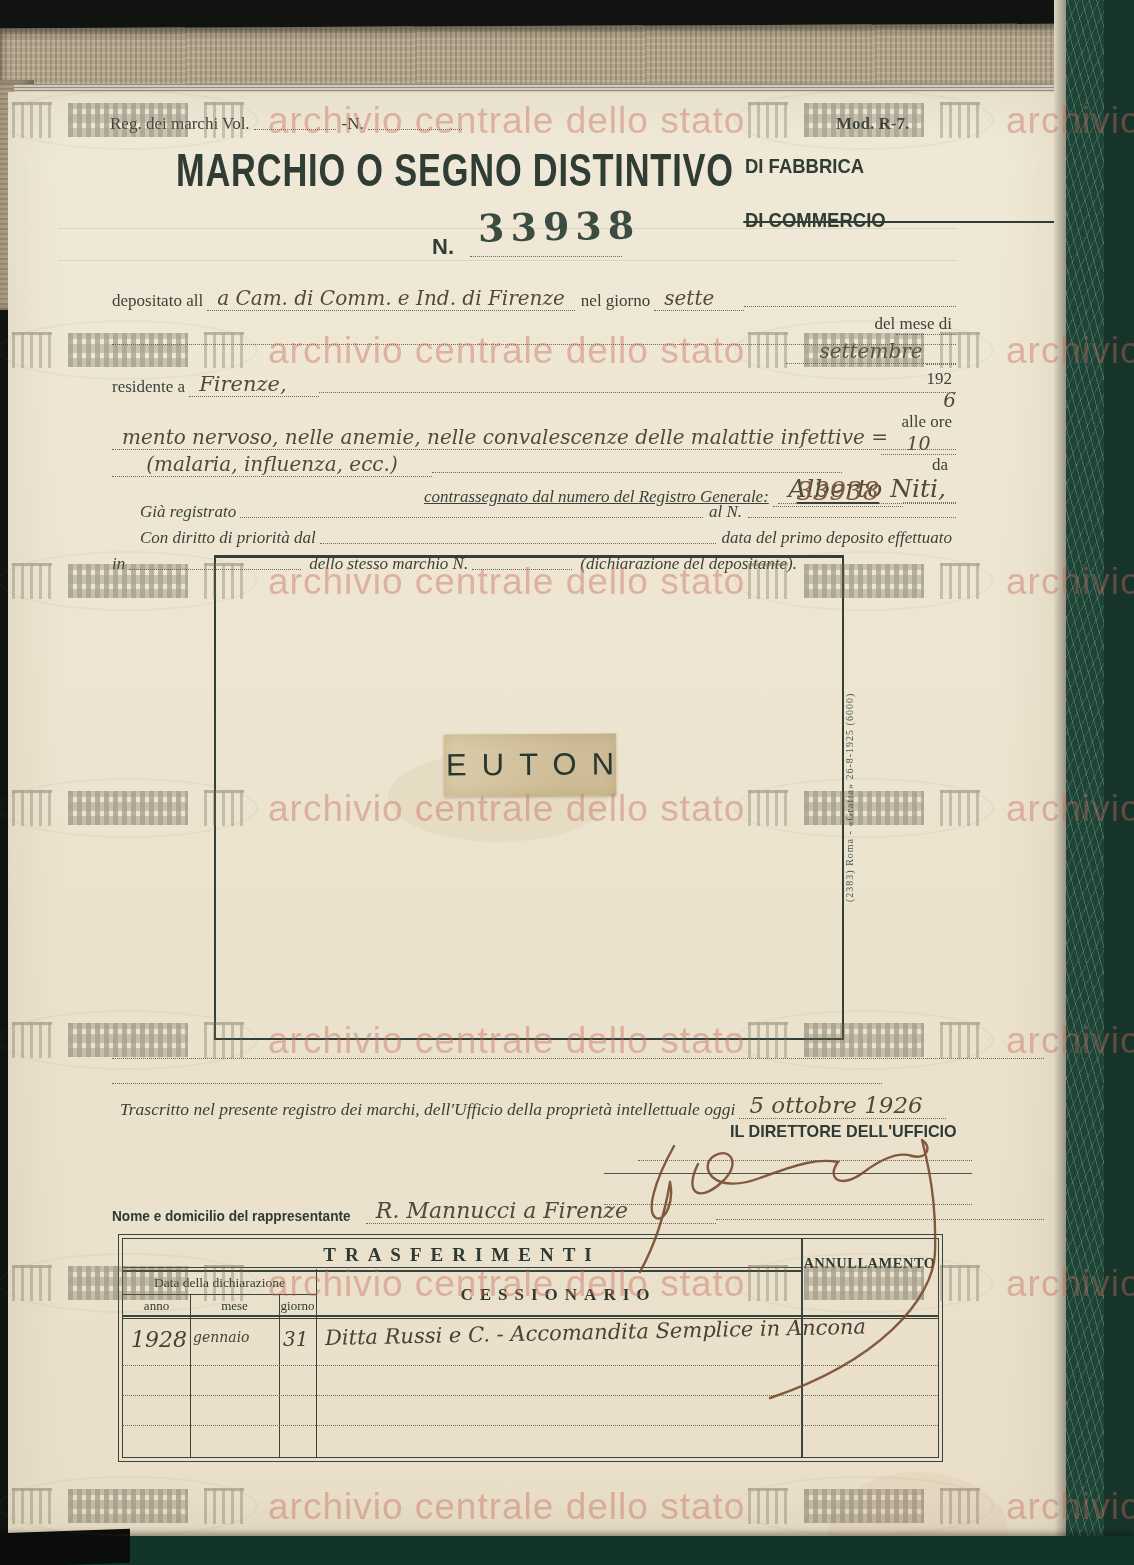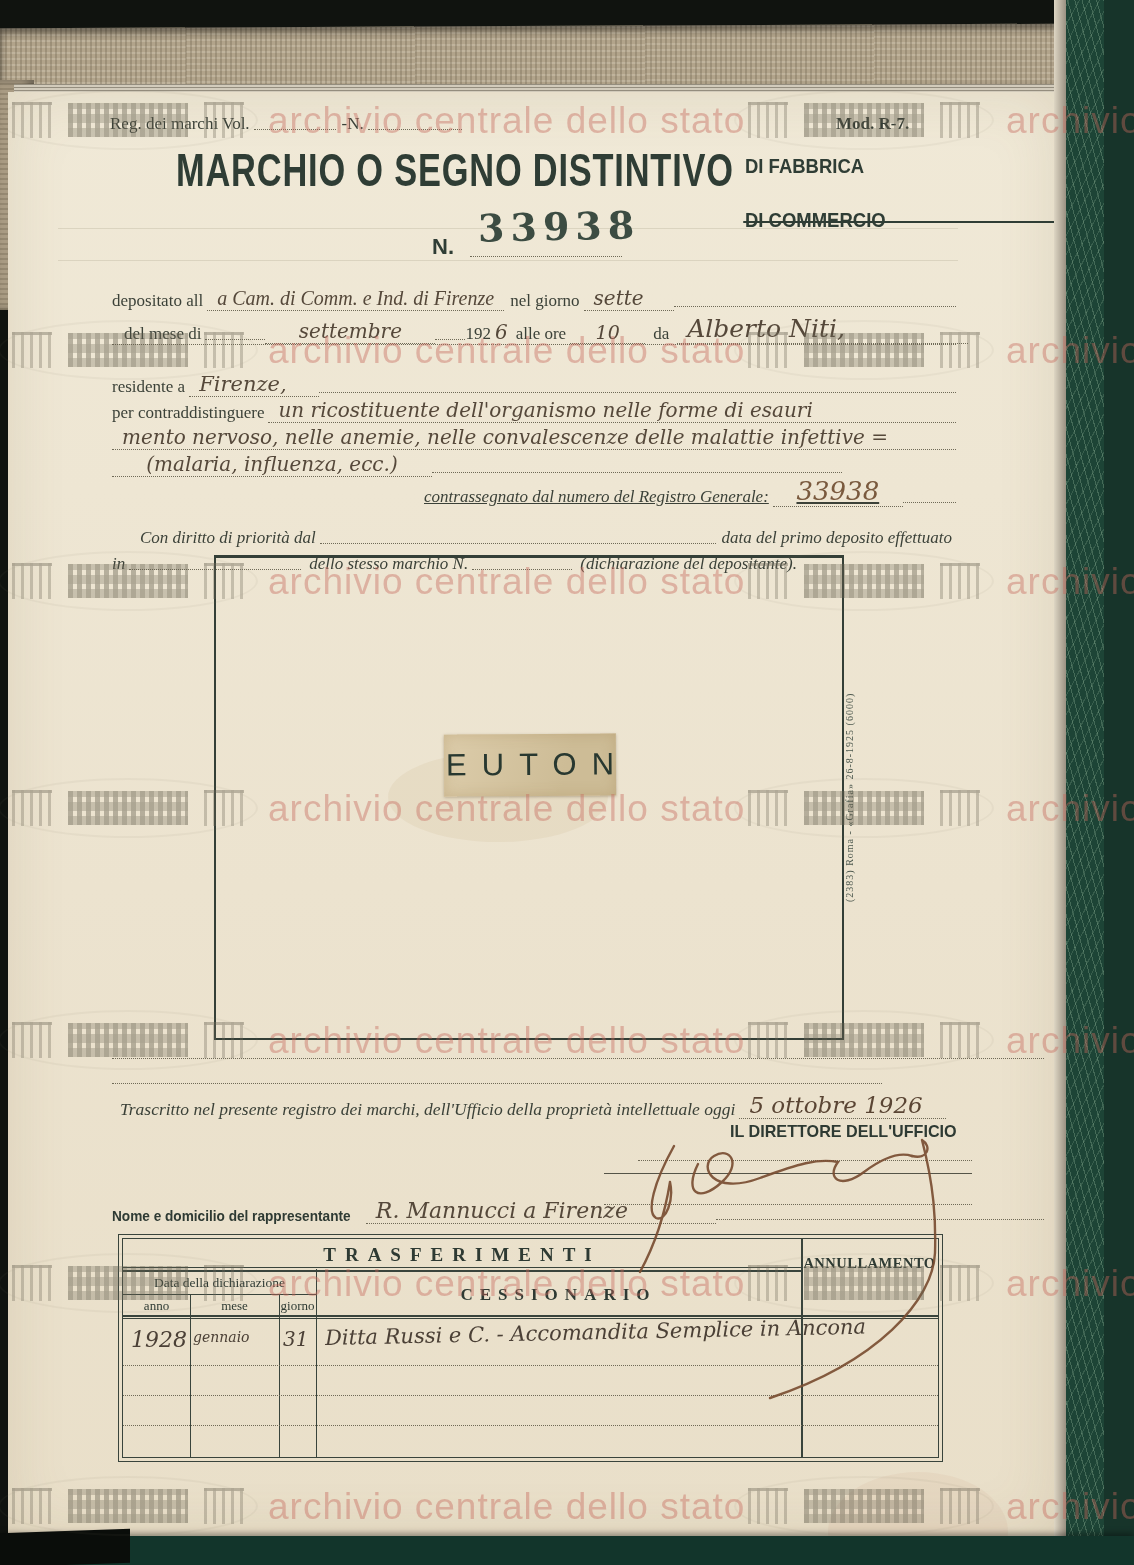--- a/index.html
+++ b/index.html
@@ -124,60 +124,62 @@
 
     <div class="abs title-main" style="left:168px;top:54px;">MARCHIO O SEGNO DISTINTIVO</div>
     <div class="abs title-side" style="left:737px;top:62px;">DI FABBRICA</div>
     <div class="abs title-side strike" style="left:737px;top:92px;">DI COMMERCIO</div>
     <div class="abs n-label" style="left:424px;top:142px;">N.</div>
     <div class="abs stamp" style="left:470px;top:112px;">33938</div>
     <div class="dot-h" style="left:462px;top:164px;width:152px;"></div>
 
     <div class="row" style="left:104px;top:194px;width:844px;">
       <span class="lbl">depositato all</span>
-      <span class="hwline" style="font-size:20px;font-family:Liberation Serif, serif;">a Cam. di Comm. e Ind. di Firenze</span>
+      <span class="hwline" style="font-size:20px;">a Cam. di Comm. e Ind. di Firenze</span>
       <span class="lbl" style="padding-left:6px;">nel giorno</span>
       <span class="hwline" style="font-size:20px;min-width:70px;">sette</span>
       <span class="fill"></span>
     </div>
-    <div class="row" style="left:116px;top:222px;width:844px;">
+    <div class="row" style="left:104px;top:222px;width:844px;flex-direction:column;">
       <span class="lbl">del mese di</span>
       <span class="fill wfix" style="width:60px;"></span>
       <span class="hwline" style="font-size:20px;min-width:150px;text-align:center;">settembre</span>
       <span class="fill wfix" style="width:30px;"></span>
       <span class="lbl">192</span>
       <span class="hw" style="font-size:20px;">6</span>
       <span class="lbl" style="padding-left:8px;">alle ore</span>
       <span class="hwline" style="font-size:19px;min-width:55px;text-align:center;">10</span>
       <span class="lbl" style="padding:0 8px;">da</span>
       <span class="hwline" style="font-size:25px;flex:1;">Alberto Niti,</span>
     </div>
     <div class="row" style="left:104px;top:252px;width:844px;">
       <span class="fill"></span>
     </div>
     <div class="row" style="left:104px;top:280px;width:844px;">
       <span class="lbl">residente a</span>
       <span class="hwline" style="font-size:21px;min-width:110px;">Firenze,</span>
       <span class="fill"></span>
     </div>
-    <div class="row" style="left:104px;top:306px;width:844px;">
-      <span class="lbl">per contraddistinguere</span>
-      <span class="hwline" style="font-size:20px;flex:1;">un ricostituente dell'organismo nelle forme di esauri</span>
-    </div>
     <div class="row" style="left:104px;top:333px;width:844px;">
       <span class="hwline" style="font-size:20px;flex:1;">mento nervoso, nelle anemie, nelle convalescenze delle malattie infettive =</span>
     </div>
     <div class="row" style="left:104px;top:360px;width:730px;text-align:center;">
       <span class="hwline" style="font-size:20px;min-width:300px;">(malaria, influenza, ecc.)</span>
       <span class="fill"></span>
     </div>
     <div class="row" style="left:416px;top:384px;width:532px;text-decoration:underline;">
       <span class="lbl ital">contrassegnato dal numero del Registro Generale:</span>
       <span class="hwline" style="font-size:26px;color:#7a5a3e;min-width:110px;text-align:center;">33938</span>
       <span class="fill"></span>
+    </div>
+    <div class="row" style="left:132px;top:410px;width:816px;">
+      <span class="lbl ital">Già registrato</span>
+      <span class="fill"></span>
+      <span class="lbl ital" style="padding:0 6px;">al N.</span>
+      <span class="fill wfix" style="width:208px;"></span>
     </div>
     <div class="row" style="left:132px;top:436px;width:816px;">
       <span class="lbl ital">Con diritto di priorità dal</span>
       <span class="fill"></span>
       <span class="lbl ital" style="padding-left:6px;">data del primo deposito effettuato</span>
     </div>
     <div class="row" style="left:104px;top:462px;width:844px;">
       <span class="lbl ital">in</span>
       <span class="fill wfix" style="width:172px;"></span>
       <span class="lbl ital" style="padding-left:8px;">dello stesso marchio N.</span>

